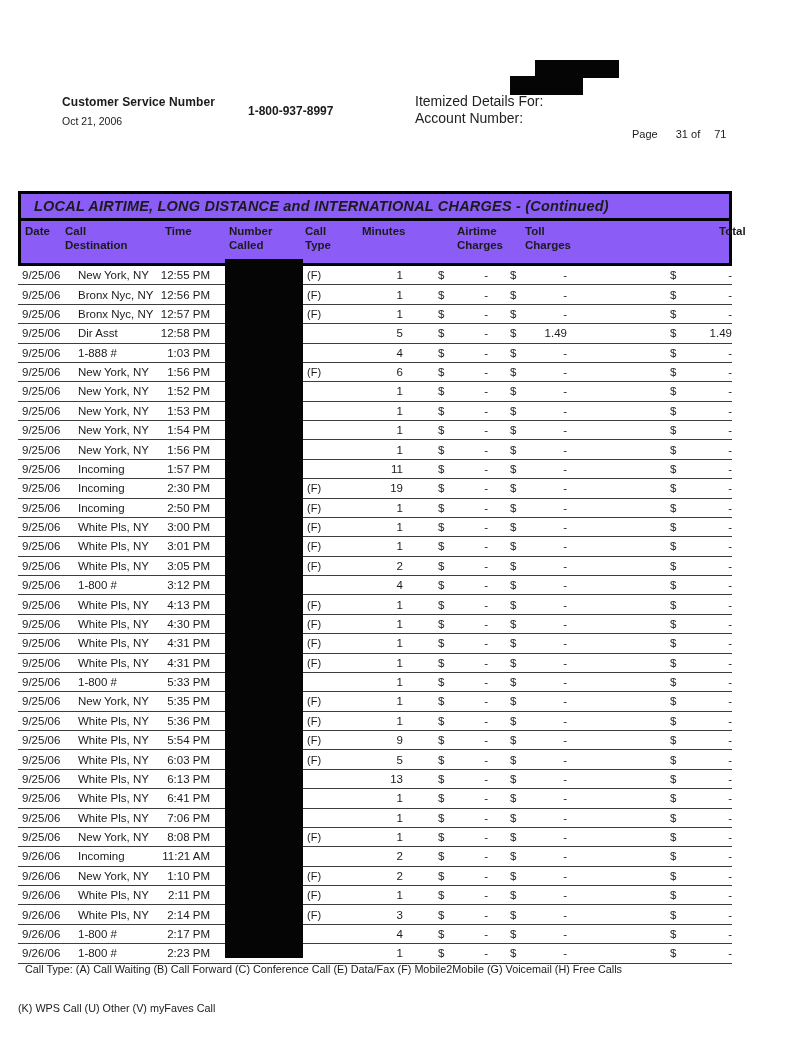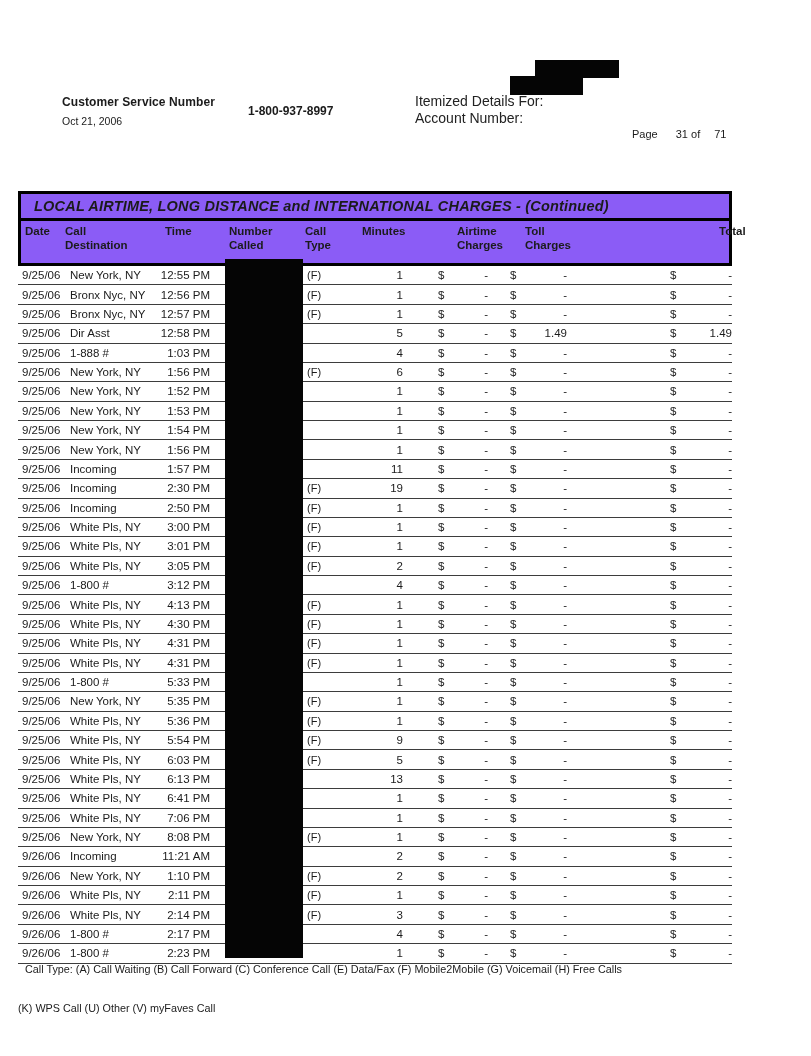--- a/index.html
+++ b/index.html
@@ -40,21 +40,21 @@
 
   .rows-wrap{position:relative;}
   .row{
     display:grid;
     grid-template-columns:42px 100px 50px 95px 35px 63px 35px 50px 22px 57px 103px 62px;
     align-items:center;height:18.39px;border-bottom:1px solid #3d3d3d;
     font-size:11.5px;
   }
   .row .c{white-space:nowrap;overflow:visible;}
   .c-date{padding-left:4px;}
-  .c-dest{padding-left:10px;}
+  .c-dest{padding-left:18px;}
   .c-time{text-align:right;}
   .c-type{padding-left:2px;font-size:11px;}
   .c-min{text-align:right;}
   .money{display:flex;justify-content:space-between;}
   .money .cur{font-style:normal;}
   .money .val{font-weight:normal;}
 
   .redact-col{left:225px;top:259px;width:78px;height:699px;z-index:5;}
 
   

